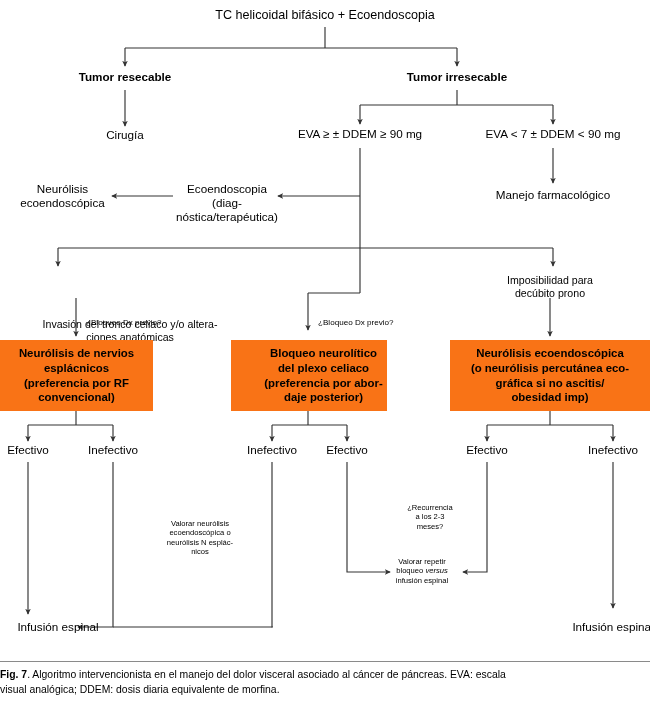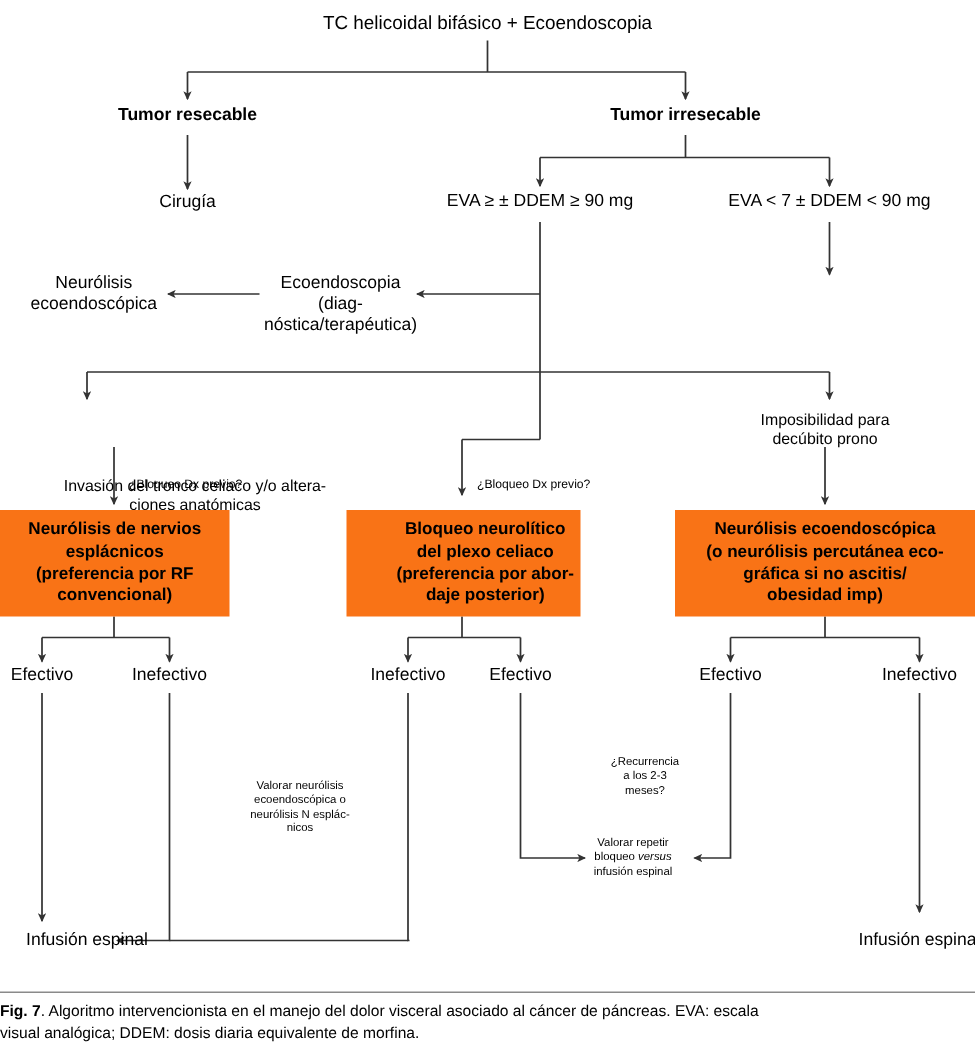--- a/index.html
+++ b/index.html
@@ -105,20 +105,21 @@
   <div class="lbl t12 bold" style="left:35px;top:70px;width:180px;">Tumor resecable</div>
 
   <div class="lbl t12 bold" style="left:367px;top:70px;width:180px;">Tumor irresecable</div>
 
   <div class="lbl t12" style="left:65px;top:128px;width:120px;">Cirugía</div>
 
   <div class="lbl t12" style="left:272px;top:127px;width:176px;">EVA ≥ ± DDEM ≥ 90 mg</div>
 
   <div class="lbl t12" style="left:465px;top:127px;width:176px;">EVA &lt; 7 ± DDEM &lt; 90 mg</div>
 
+  <div class="lbl t12" style="left:465px;top:188px;width:176px;">Manejo farmacológico</div>
 
   <div class="lbl t12" style="left:172px;top:182px;width:110px;">Ecoendoscopia (diag-
 nóstica/terapéutica)</div>
 
   <div class="lbl t12" style="left:10px;top:182px;width:105px;">Neurólisis
 ecoendoscópica</div>
 
   <div class="lbl t11" style="left:5px;top:274px;width:250px;margin-top:44px;">Invasión del tronco celiaco y/o altera-
 ciones anatómicas</div>
 

